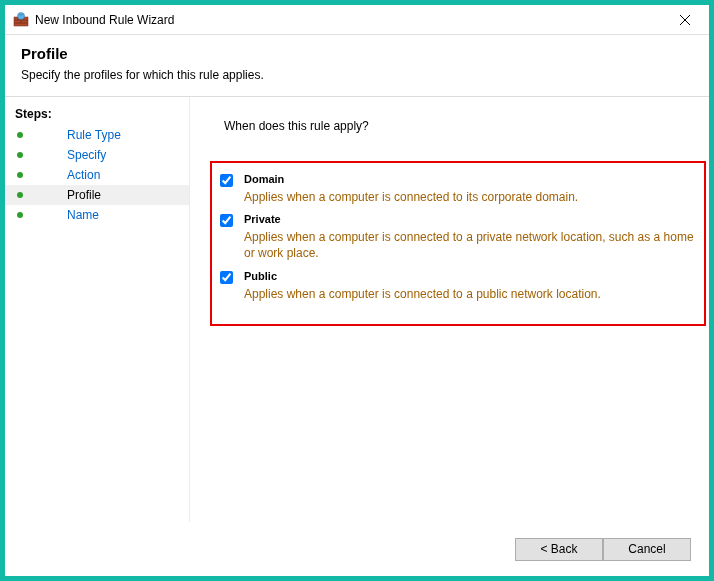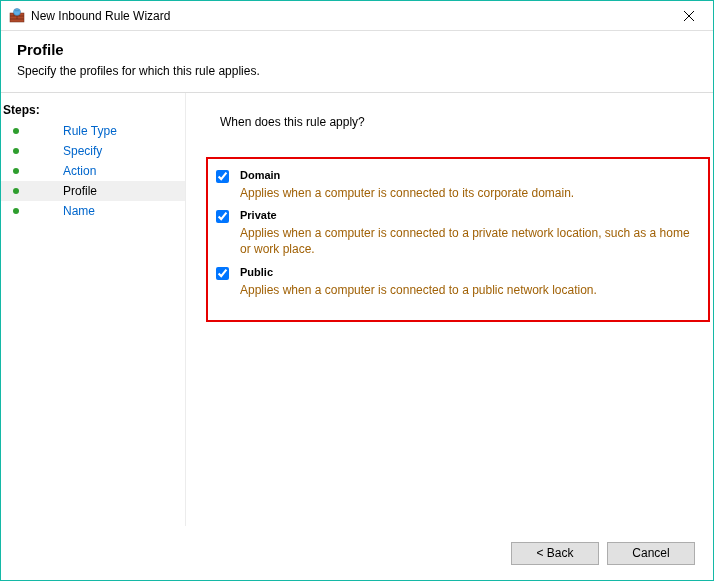--- a/index.html
+++ b/index.html
@@ -6,21 +6,21 @@
   body {
     margin: 0;
     font-family: "Segoe UI", Tahoma, sans-serif;
     font-size: 12px;
     background: #fff;
     color: #000;
   }
   .window {
     width: 714px;
     height: 581px;
-    border: 1px solid #14b8a6;
+    border: 5px solid #14b8a6;
     background: #fff;
     position: relative;
     display: flex;
     flex-direction: column;
   }
   .titlebar {
     height: 30px;
     display: flex;
     align-items: center;
     padding: 0 2px 0 8px;
@@ -59,21 +59,21 @@
     display: flex;
     overflow: hidden;
   }
   .sidebar {
     width: 185px;
     border-right: 1px solid #ececec;
     padding: 6px 0 0 0;
   }
   .sidebar-header {
     font-weight: 700;
-    padding: 4px 2px;
+    padding: 4px 10px;
     font-size: 12px;
   }
   .step-item {
     display: flex;
     align-items: center;
     padding: 3px 10px 3px 12px;
     font-size: 12px;
     gap: 8px;
   }
   .step-item.active {
@@ -131,21 +131,20 @@
     width: 13px; height: 13px;
     margin-top: 1px;
     flex-shrink: 0;
   }
   .footer {
     height: 54px;
     display: flex;
     align-items: center;
     justify-content: flex-end;
     padding: 0 18px;
-    gap: 8px;
   }
   .btn {
     width: 88px;
     height: 23px;
     background: #e1e1e1;
     border: 1px solid #adadad;
     font-size: 12px;
     font-family: inherit;
     cursor: pointer;
     padding: 0;

